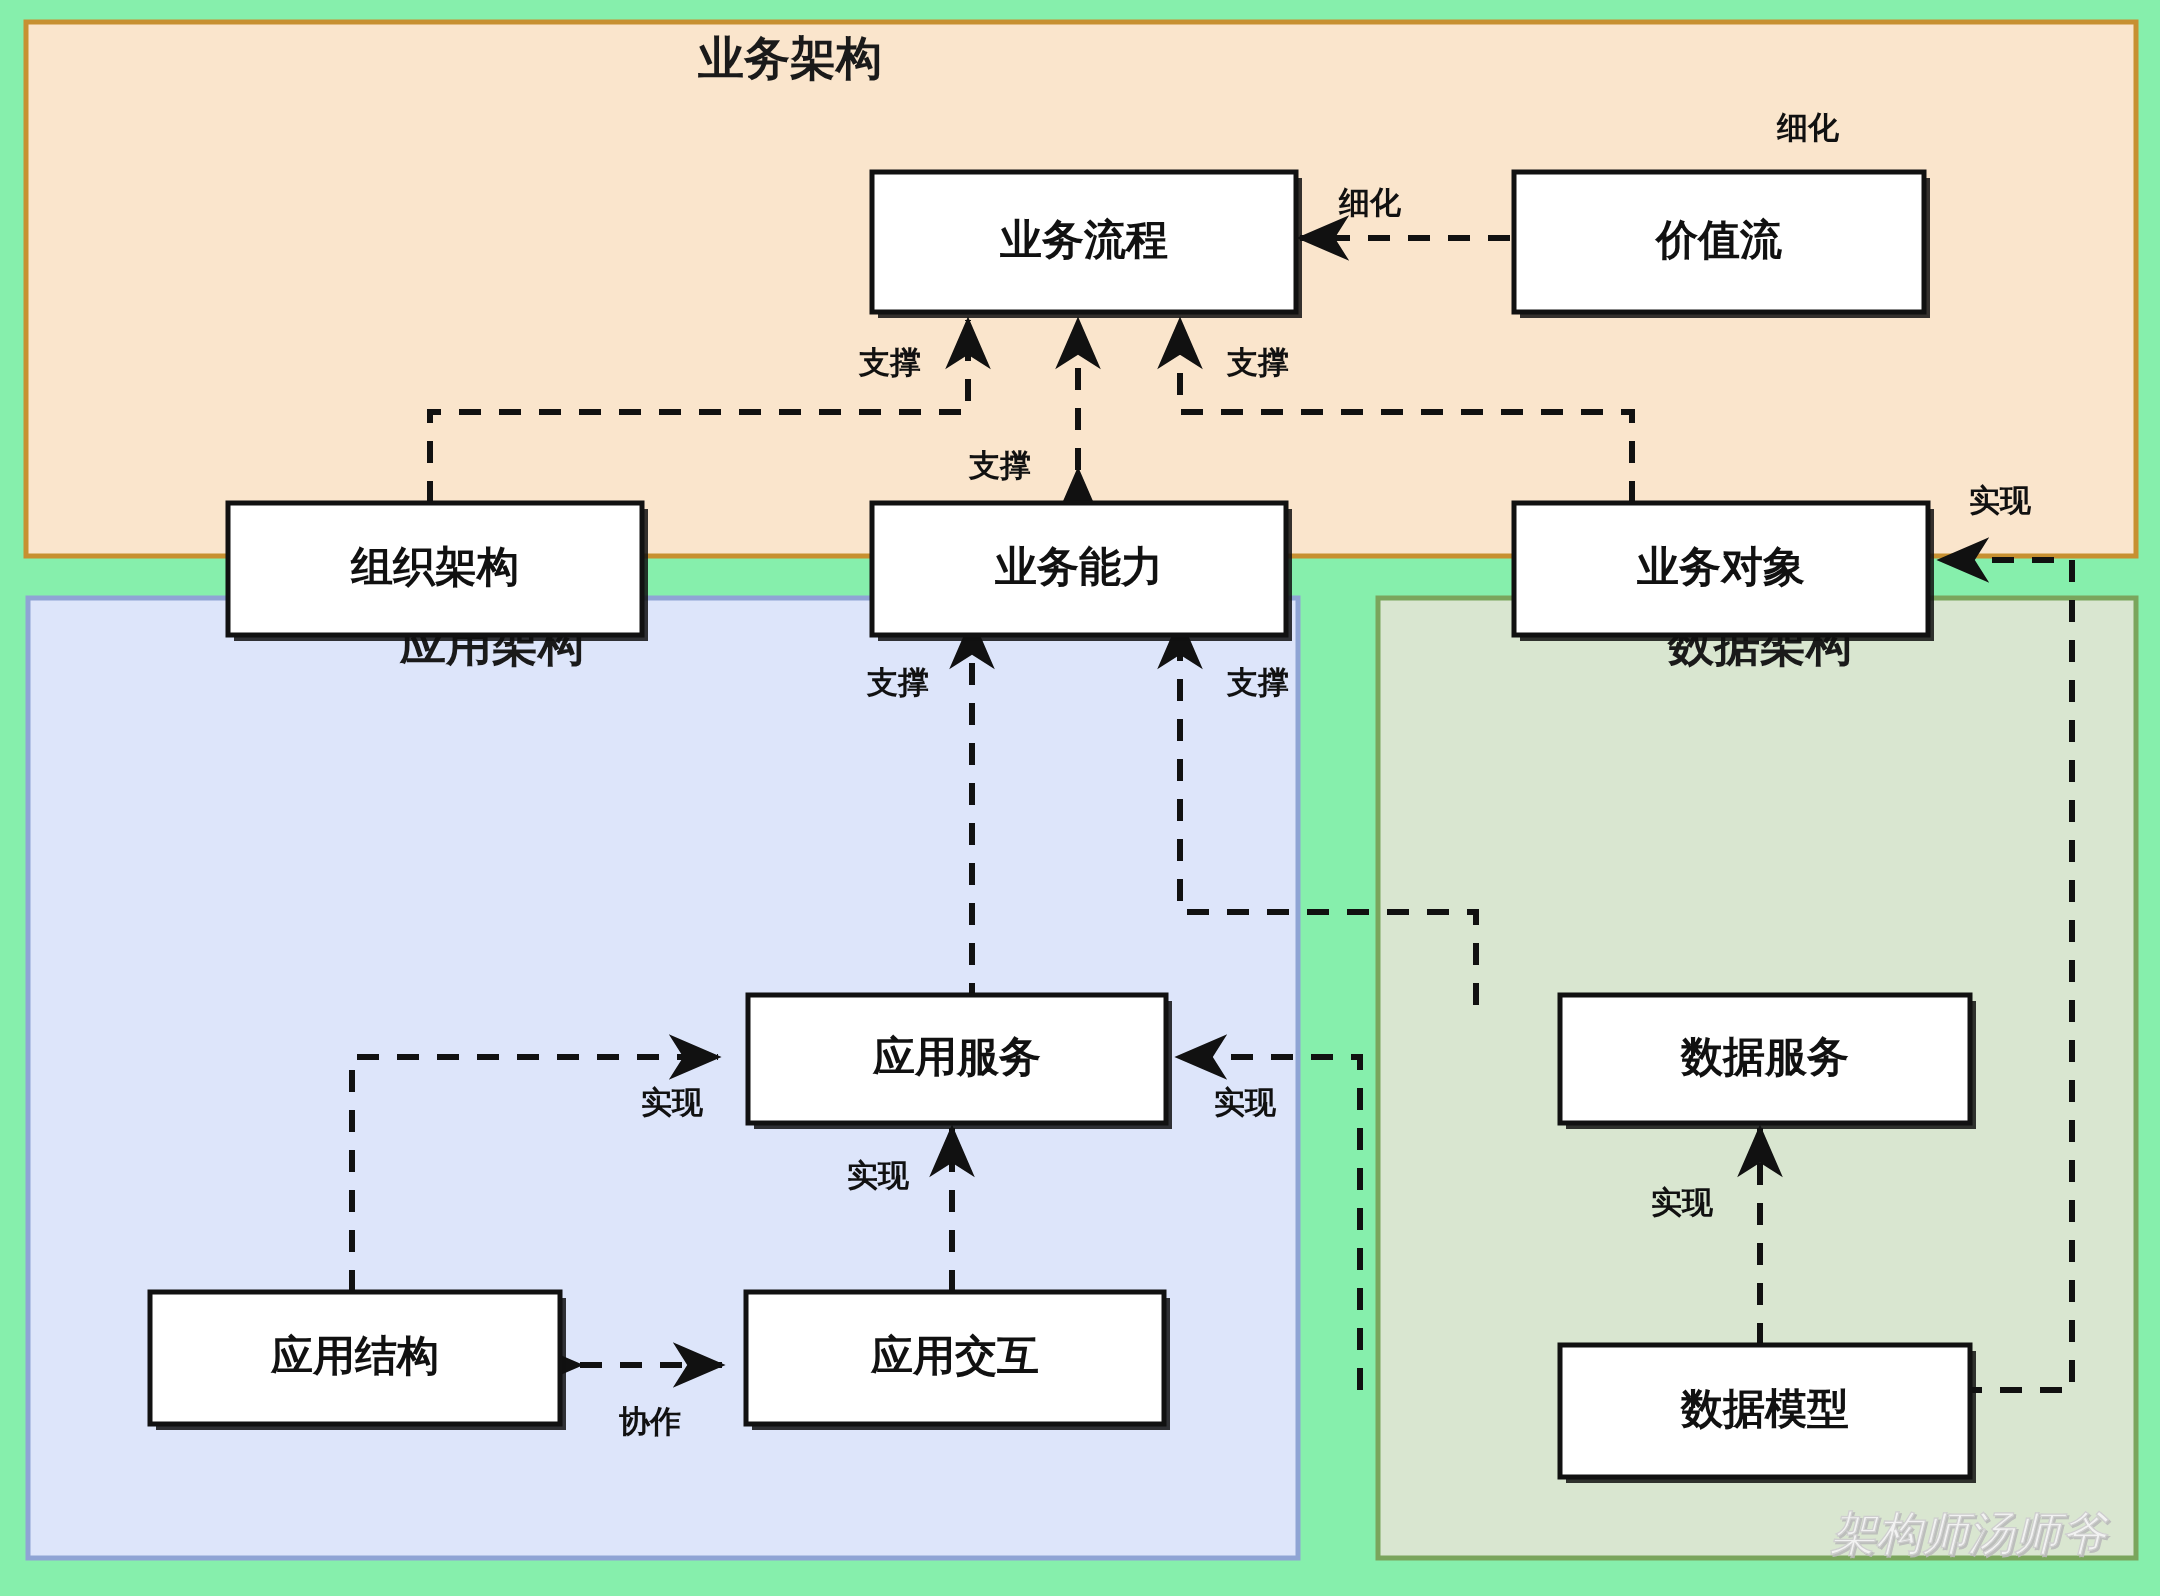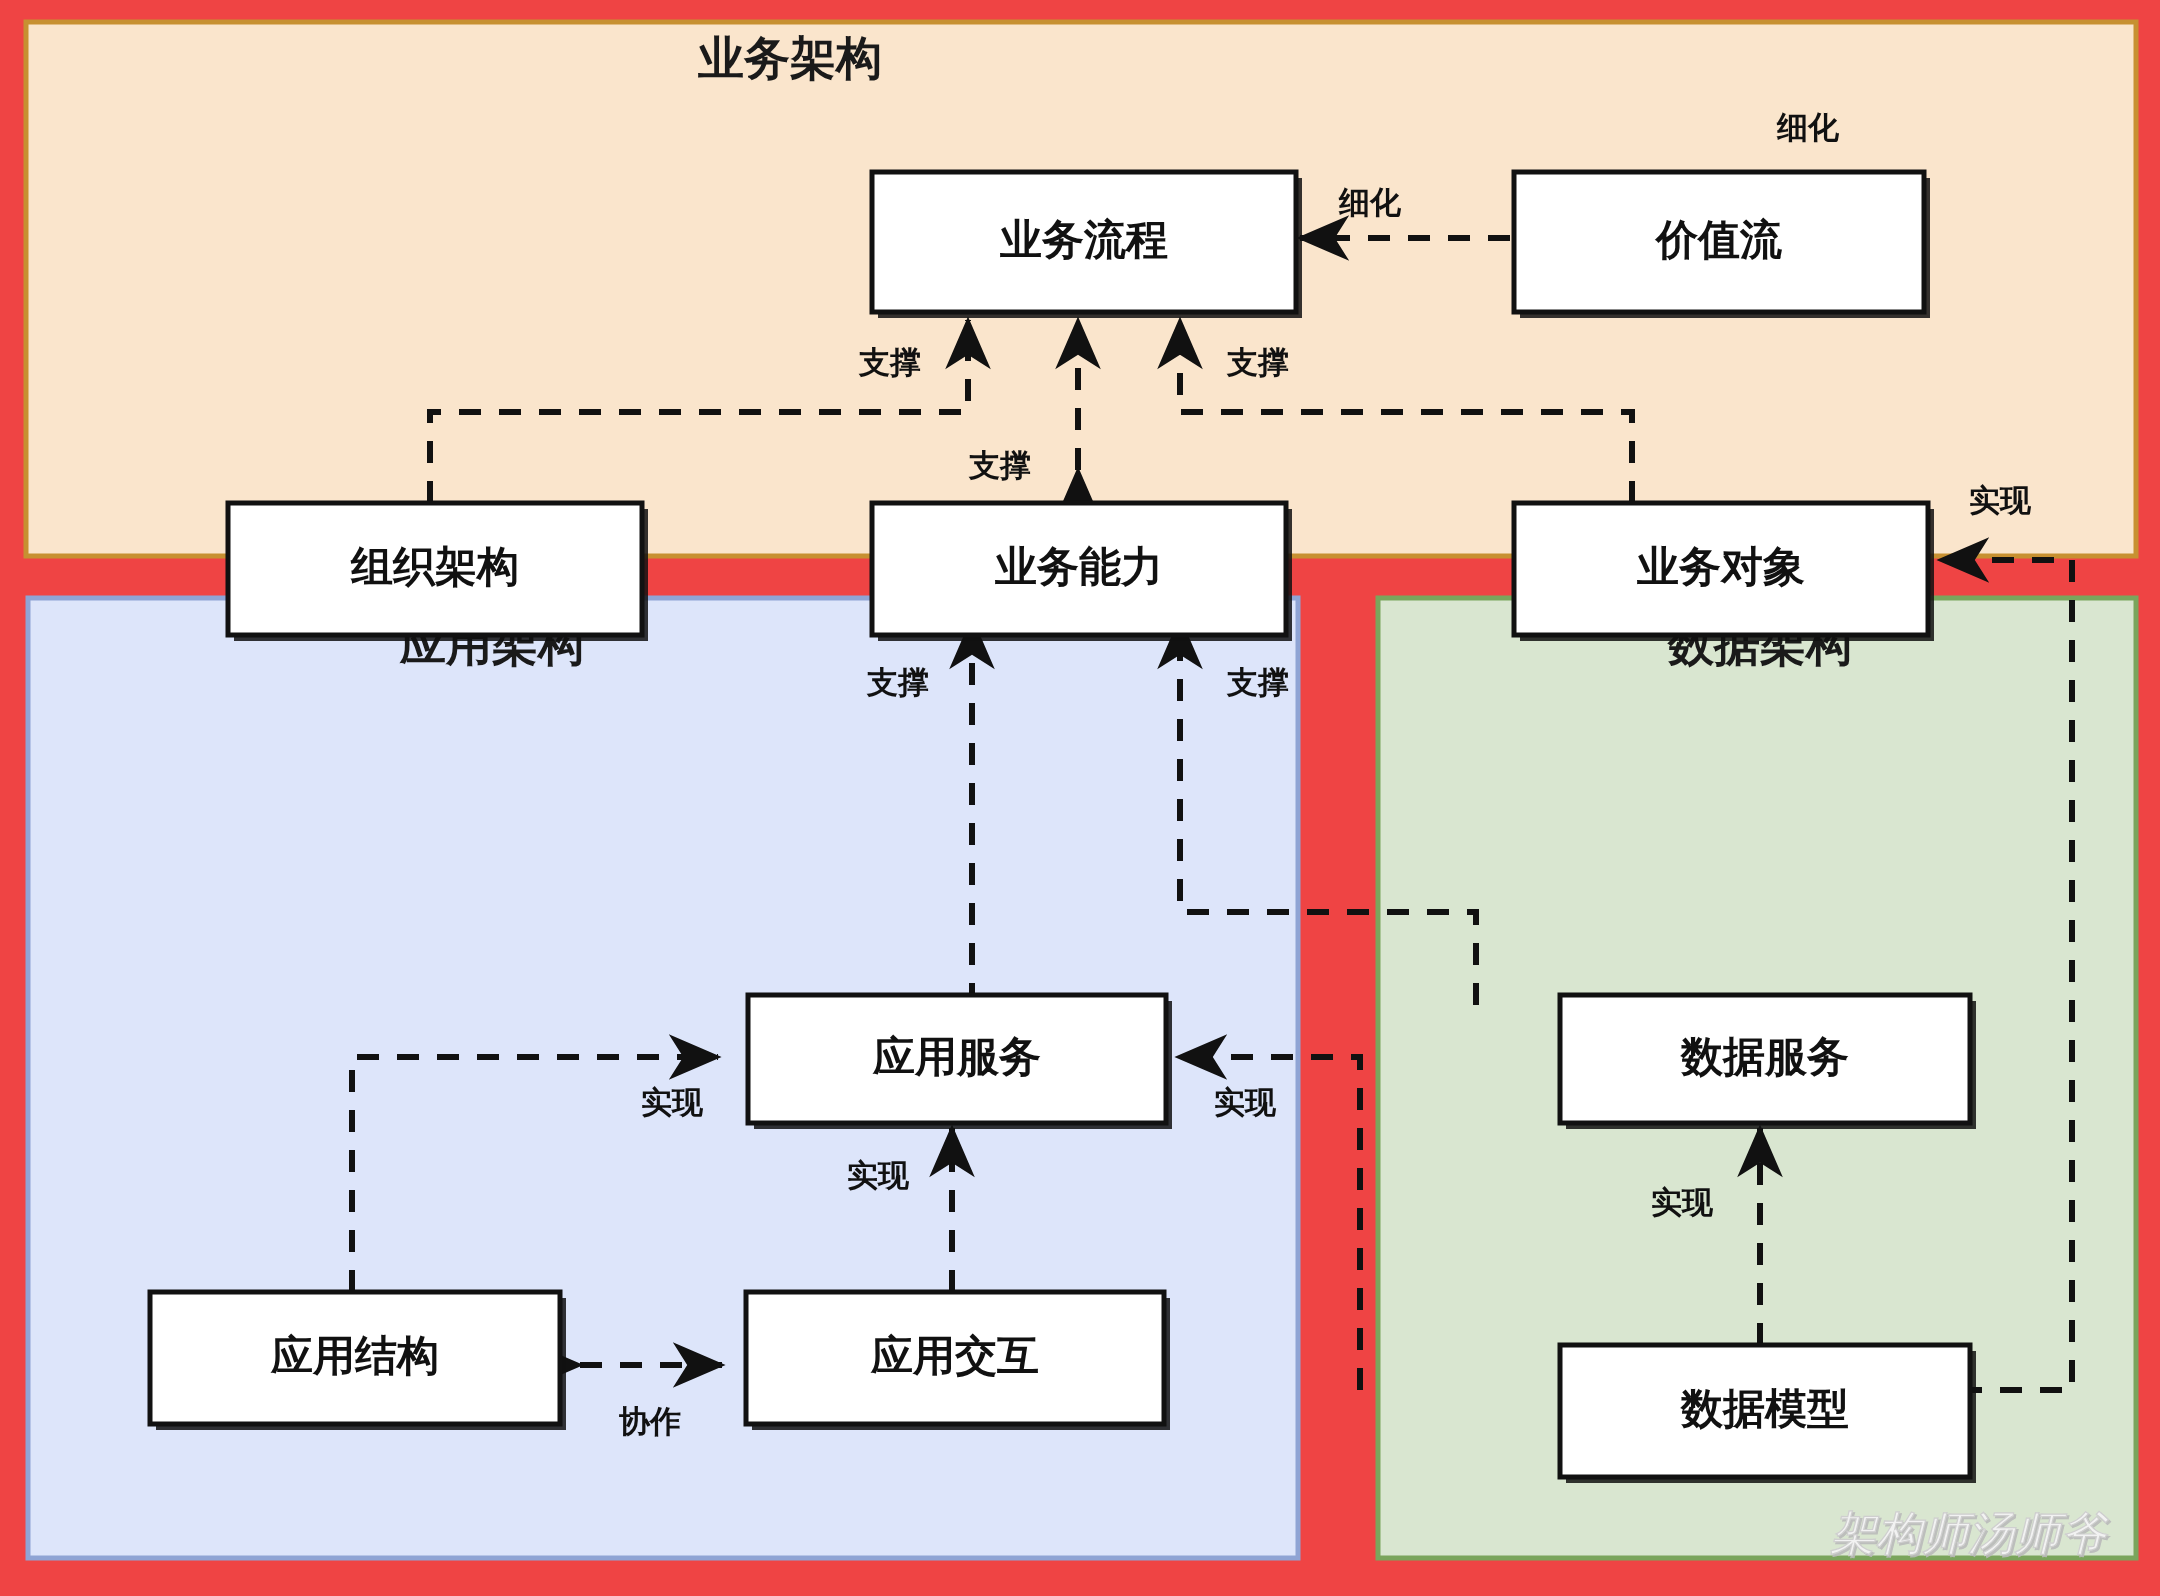--- a/index.html
+++ b/index.html
@@ -7,21 +7,21 @@
     padding: 0;
     background: #ffffff;
   }
   body {
     font-family: "Liberation Sans", "DejaVu Sans", sans-serif;
   }
   #stage {
     position: relative;
     width: 2160px;
     height: 1596px;
-    background: #ef4444;
+    background: #86efac;
     overflow: hidden;
   }
   #diagram-svg {
     position: absolute;
     left: 0;
     top: 0;
     width: 2160px;
     height: 1596px;
   }
   .panel-title {

